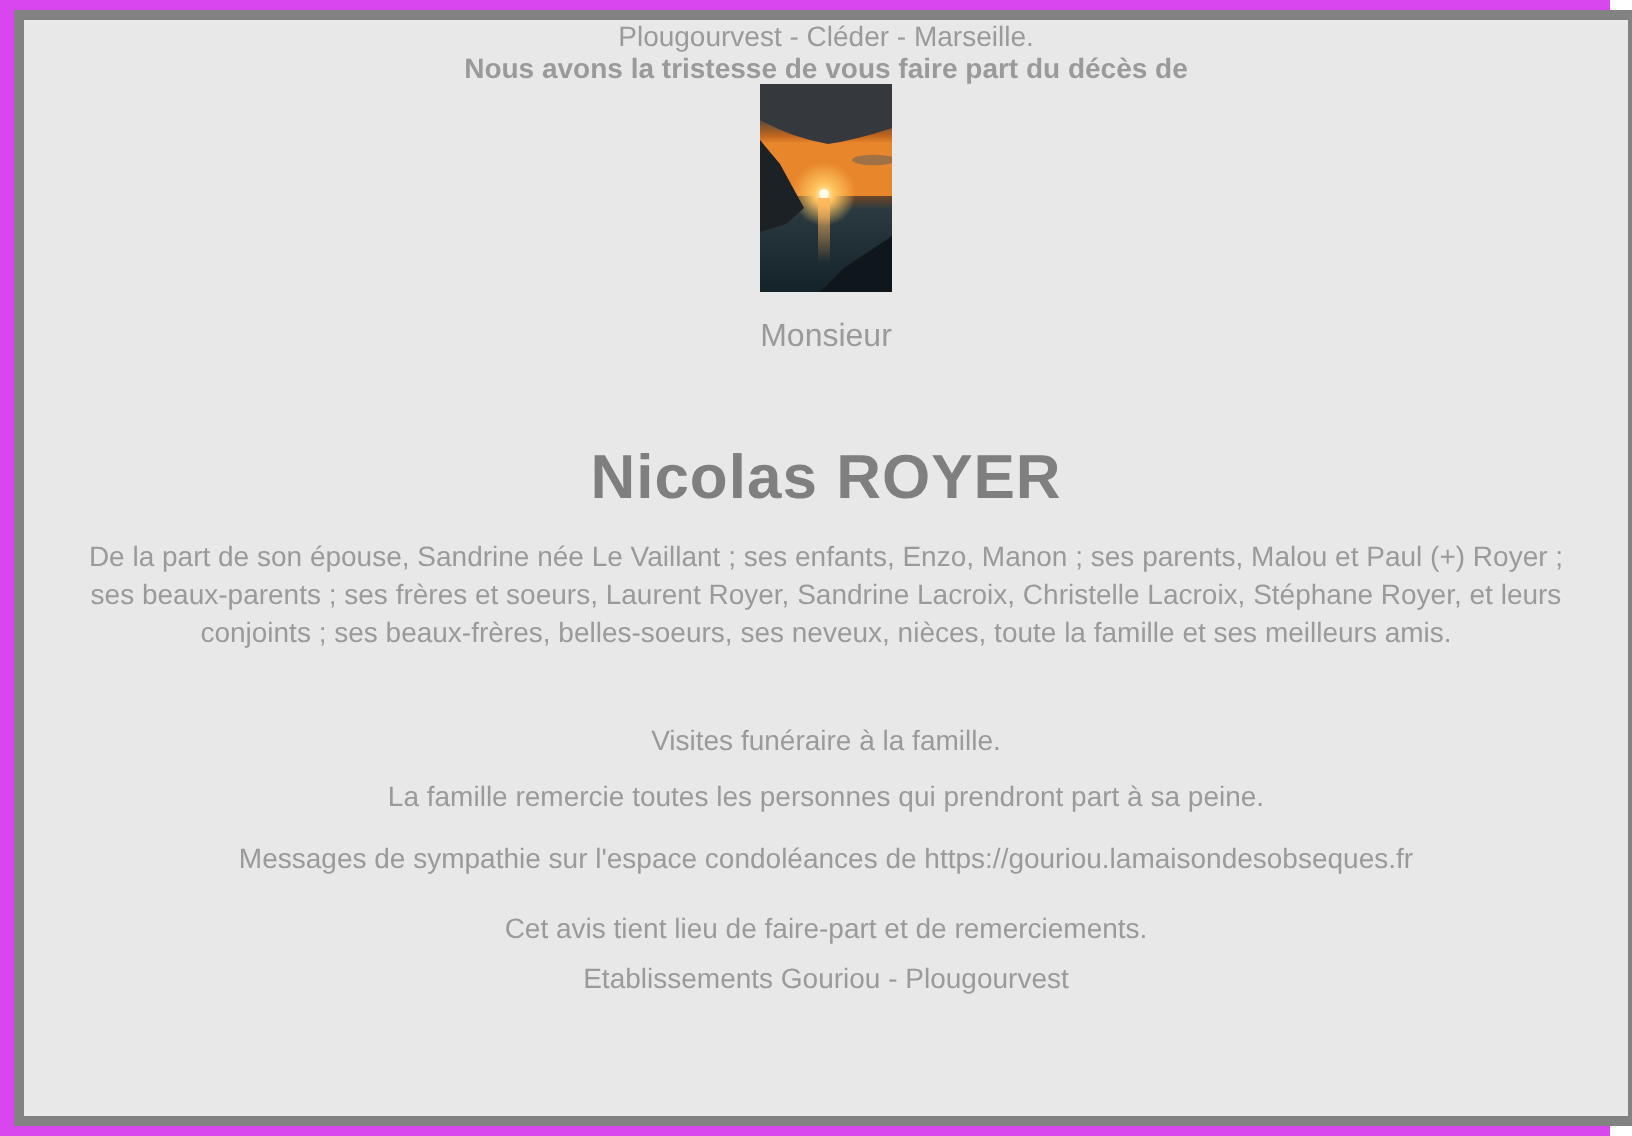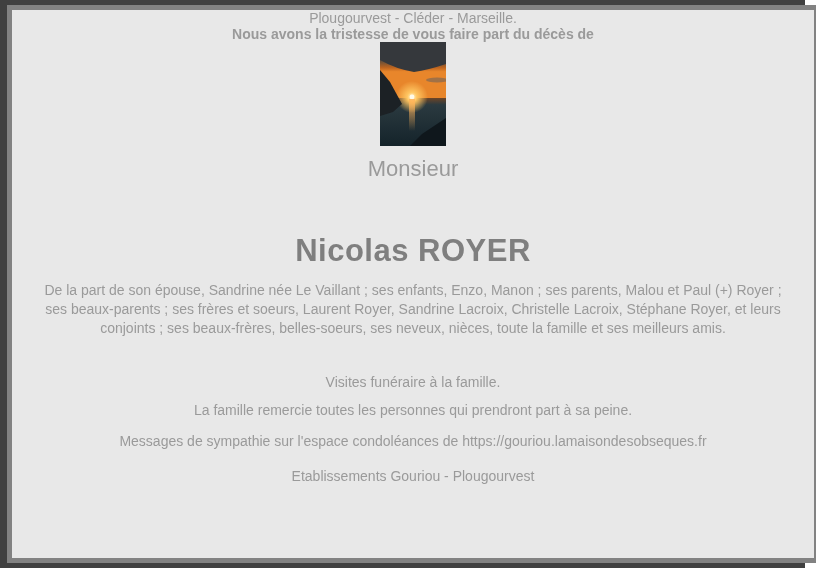--- a/index.html
+++ b/index.html
@@ -8,21 +8,21 @@
     background: #ffffff;
     width: 816px;
     height: 568px;
     font-family: "Liberation Sans", sans-serif;
     overflow: hidden;
   }
   .page {
     position: relative;
     width: 805px;
     height: 568px;
-    background: #404040;
+    background: #d946ef;
   }
   .card {
     position: absolute;
     left: 7px;
     top: 5px;
     width: 792px;
     height: 548px;
     border: 5px solid #828282;
     background: #e8e8e8;
     text-align: center;
@@ -41,28 +41,28 @@
     margin-bottom: 12px;
     font-weight: bold;
   }
   .photo {
     width: 66px;
     height: 104px;
     margin: 0 auto 13px auto;
     line-height: 0;
   }
   .civility {
-    font-size: 22px;
+    font-size: 16px;
     line-height: 20px;
   }
   .name {
     font-size: 31px;
     font-weight: bold;
     color: #7f7f7f;
-    margin: 54px 0 12px 0;
+    margin: 42px 0 12px 0;
     line-height: 36px;
     letter-spacing: 0.5px;
   }
   .family {
     line-height: 19px;
     padding: 0 18px;
     margin-bottom: 18px !important;
   }
   .ceremony {
     line-height: 17.5px;
@@ -138,17 +138,18 @@
 
     <p class="ceremony">
       <br>
       <span>Visites funéraire à la famille.</span>
     </p>
 
     <p class="thanks">La famille remercie toutes les personnes qui prendront part à sa peine.</p>
 
     <p class="condolences">Messages de sympathie sur l'espace condoléances de https://gouriou.lamaisondesobseques.fr</p>
 
+    <p class="notice">Cet avis tient lieu de faire-part et de remerciements.</p>
 
     <p class="funeral-home">Etablissements Gouriou - Plougourvest</p>
 
   </div>
 </div>
 
 </body></html>

